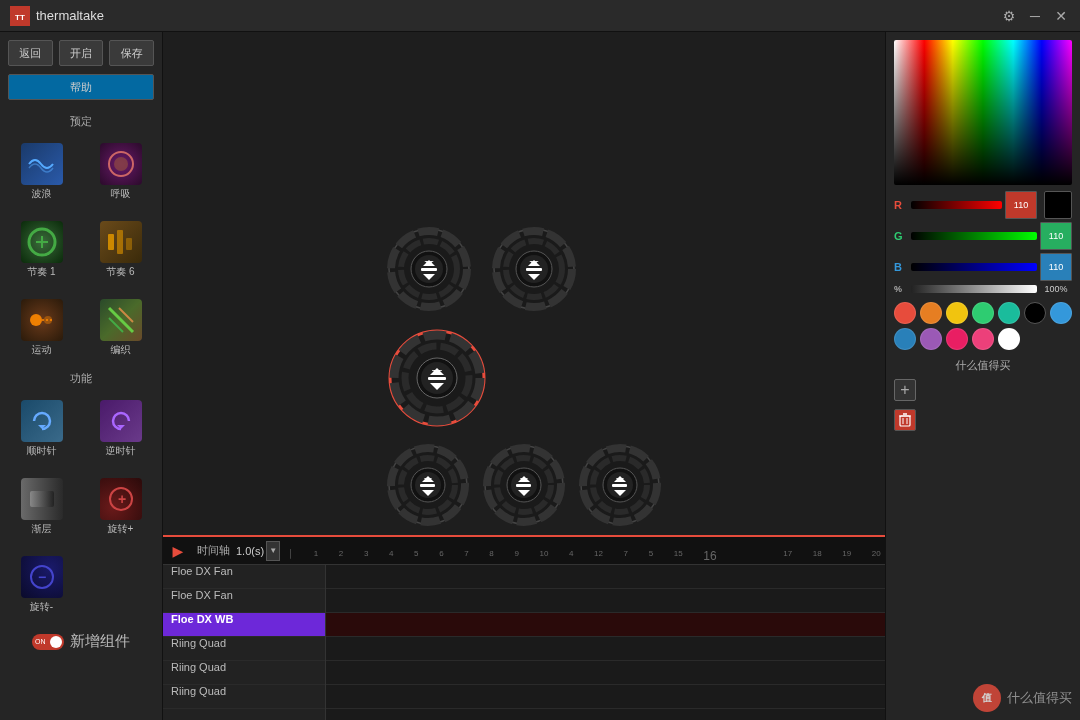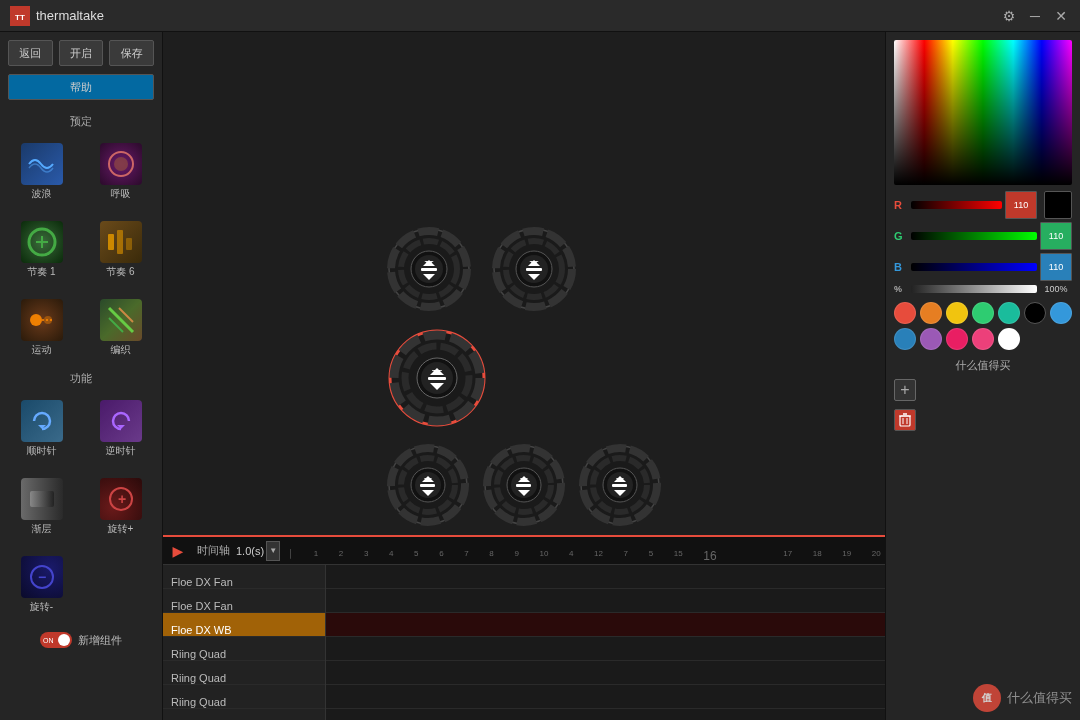--- a/index.html
+++ b/index.html
@@ -172,21 +172,21 @@
     }
     .toggle-knob {
       width: 12px;
       height: 12px;
       background: white;
       border-radius: 50%;
       position: absolute;
       right: 2px;
     }
     .new-comp-text {
-      font-size: 11px;
+      font-size: 15px;
       color: #bbb;
     }
 
     
     #canvas-area {
       flex: 1;
       background: #1e1e1e;
       position: relative;
       display: flex;
       flex-direction: column;
@@ -412,29 +412,30 @@
     }
     .timeline-labels {
       width: 163px;
       background: #222;
       border-right: 1px solid #333;
       flex-shrink: 0;
     }
     .timeline-track-label {
       height: 24px;
       display: flex;
-      align-items: flex-end;
+      align-items: flex-start;
       padding: 0 8px;
       font-size: 11px;
       color: #bbb;
       border-bottom: 1px solid #2a2a2a;
     }
     .timeline-track-label.active {
-      background: #a16207;
+      background: #6d28d9;
       color: #fff;
+      font-weight: bold;
     }
     .timeline-tracks {
       flex: 1;
       background: #1a1a1a;
       position: relative;
     }
     .timeline-track-row {
       height: 24px;
       border-bottom: 1px solid #2a2a2a;
       position: relative;

